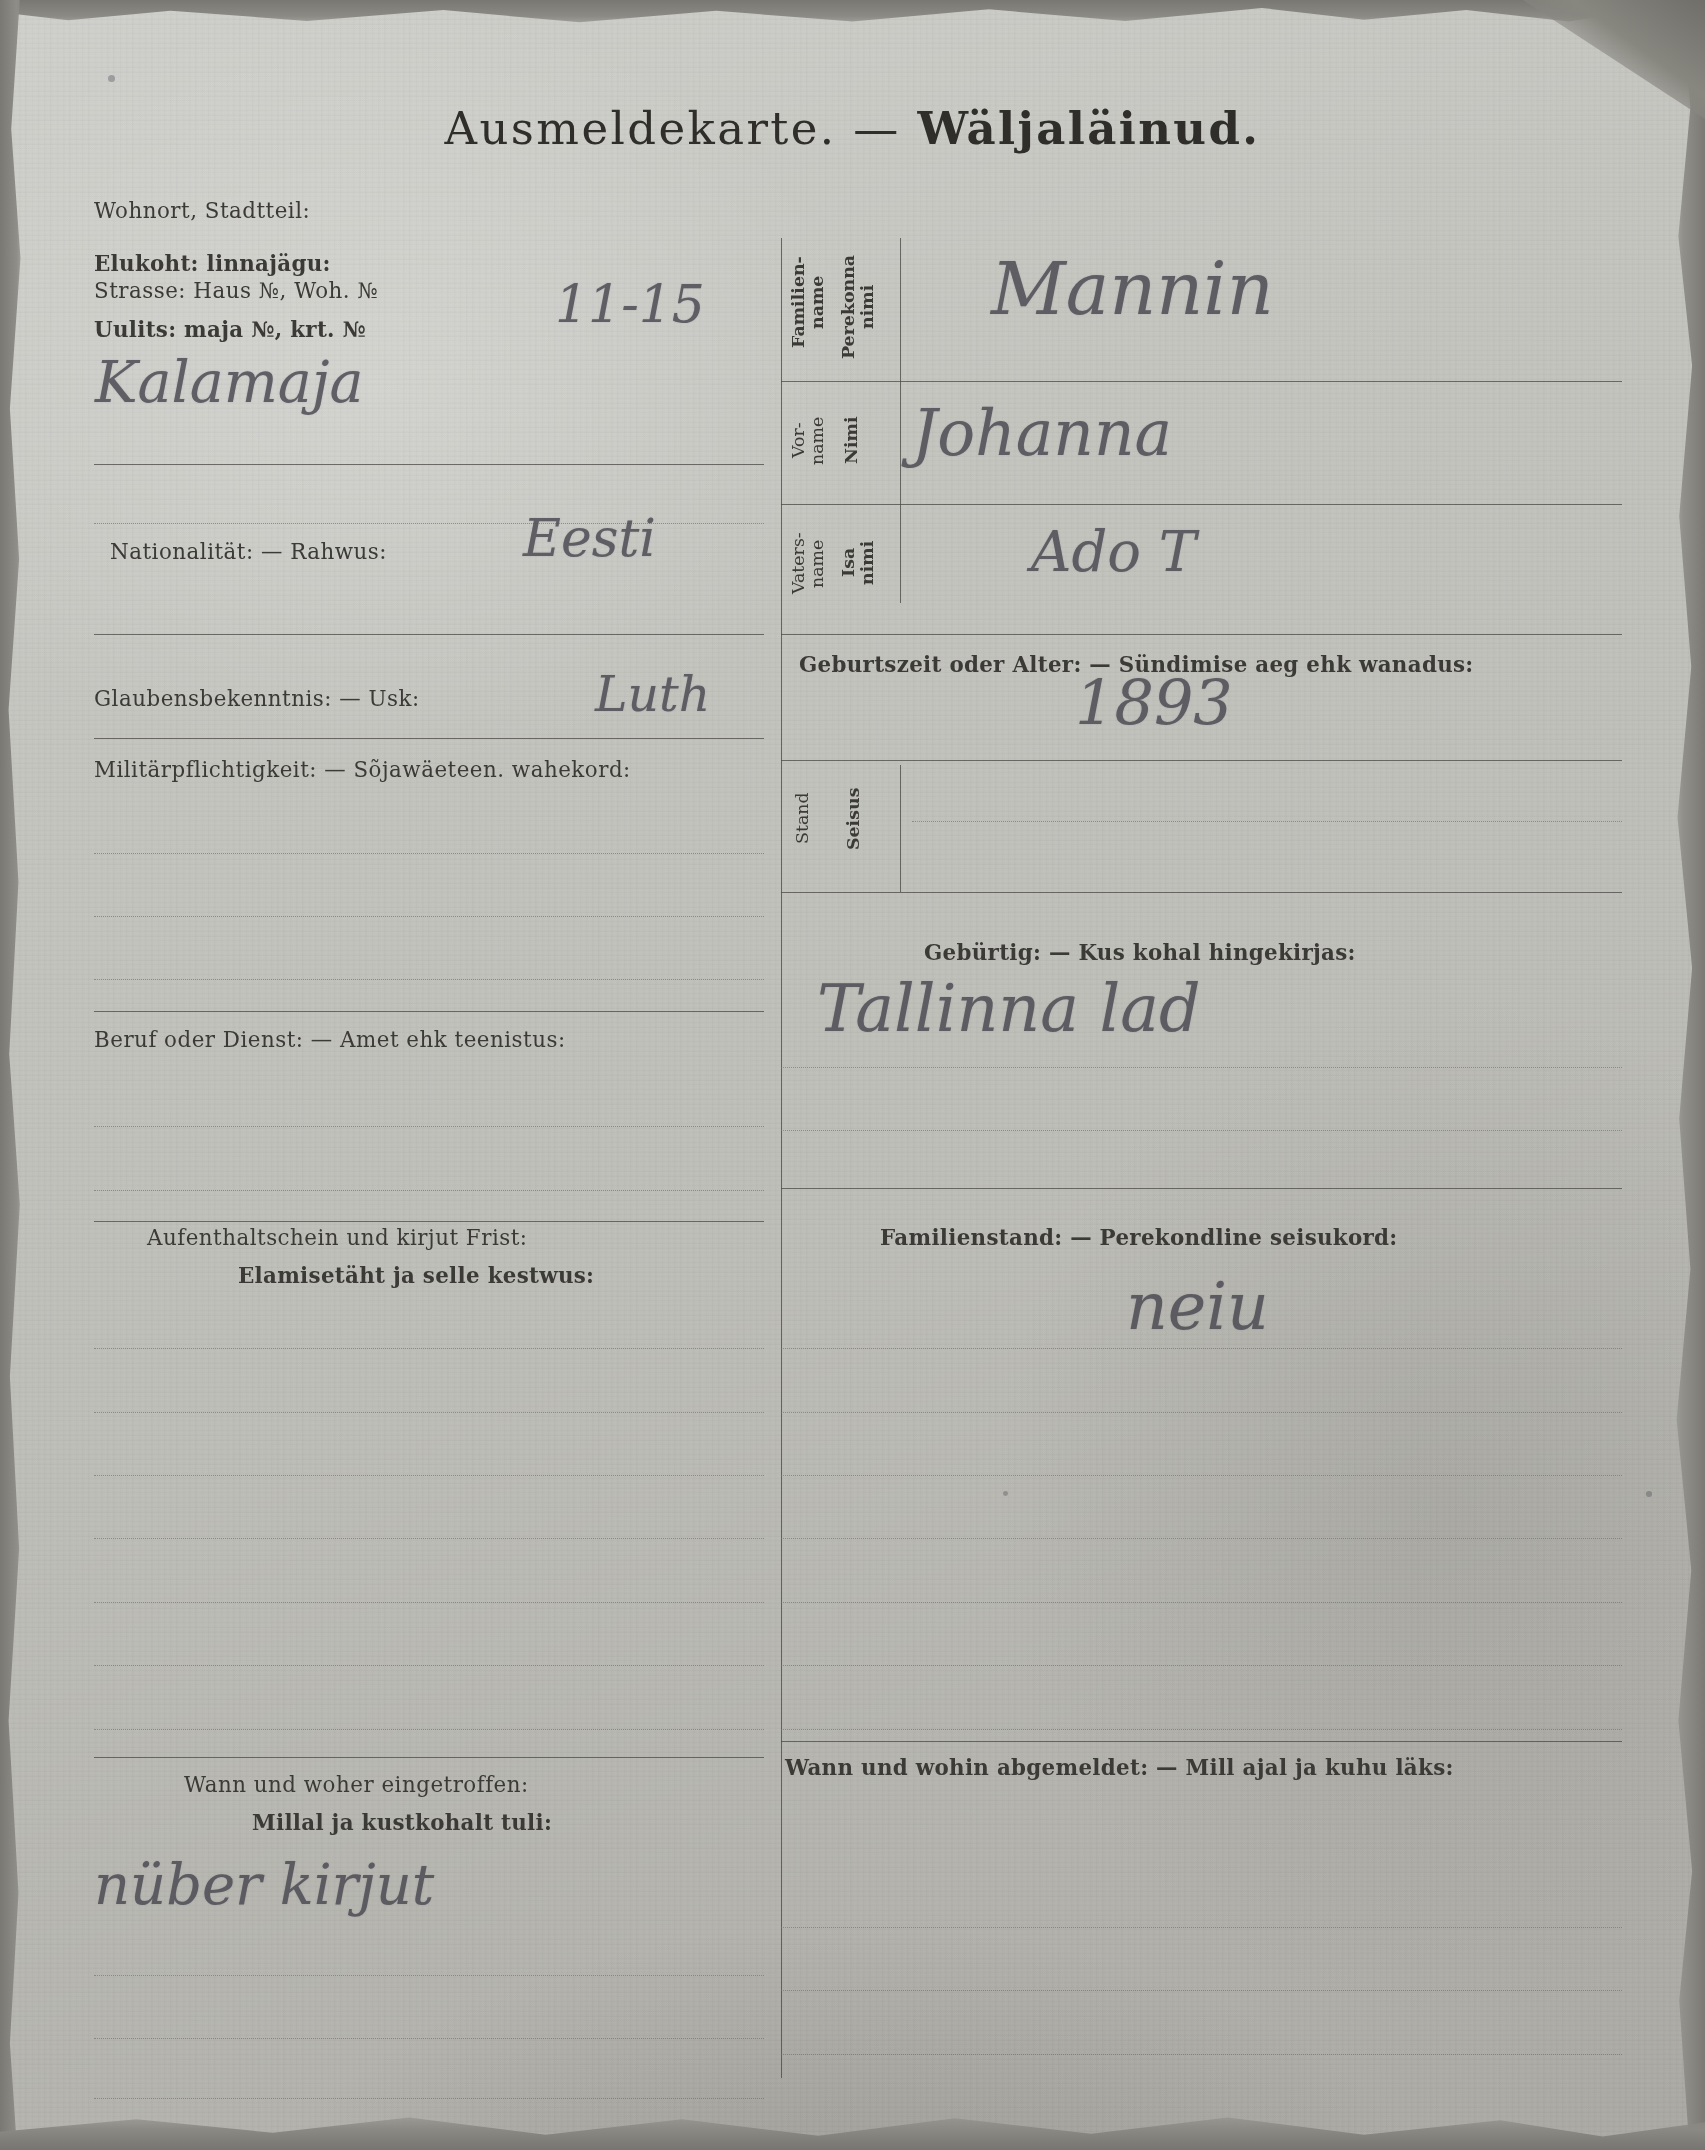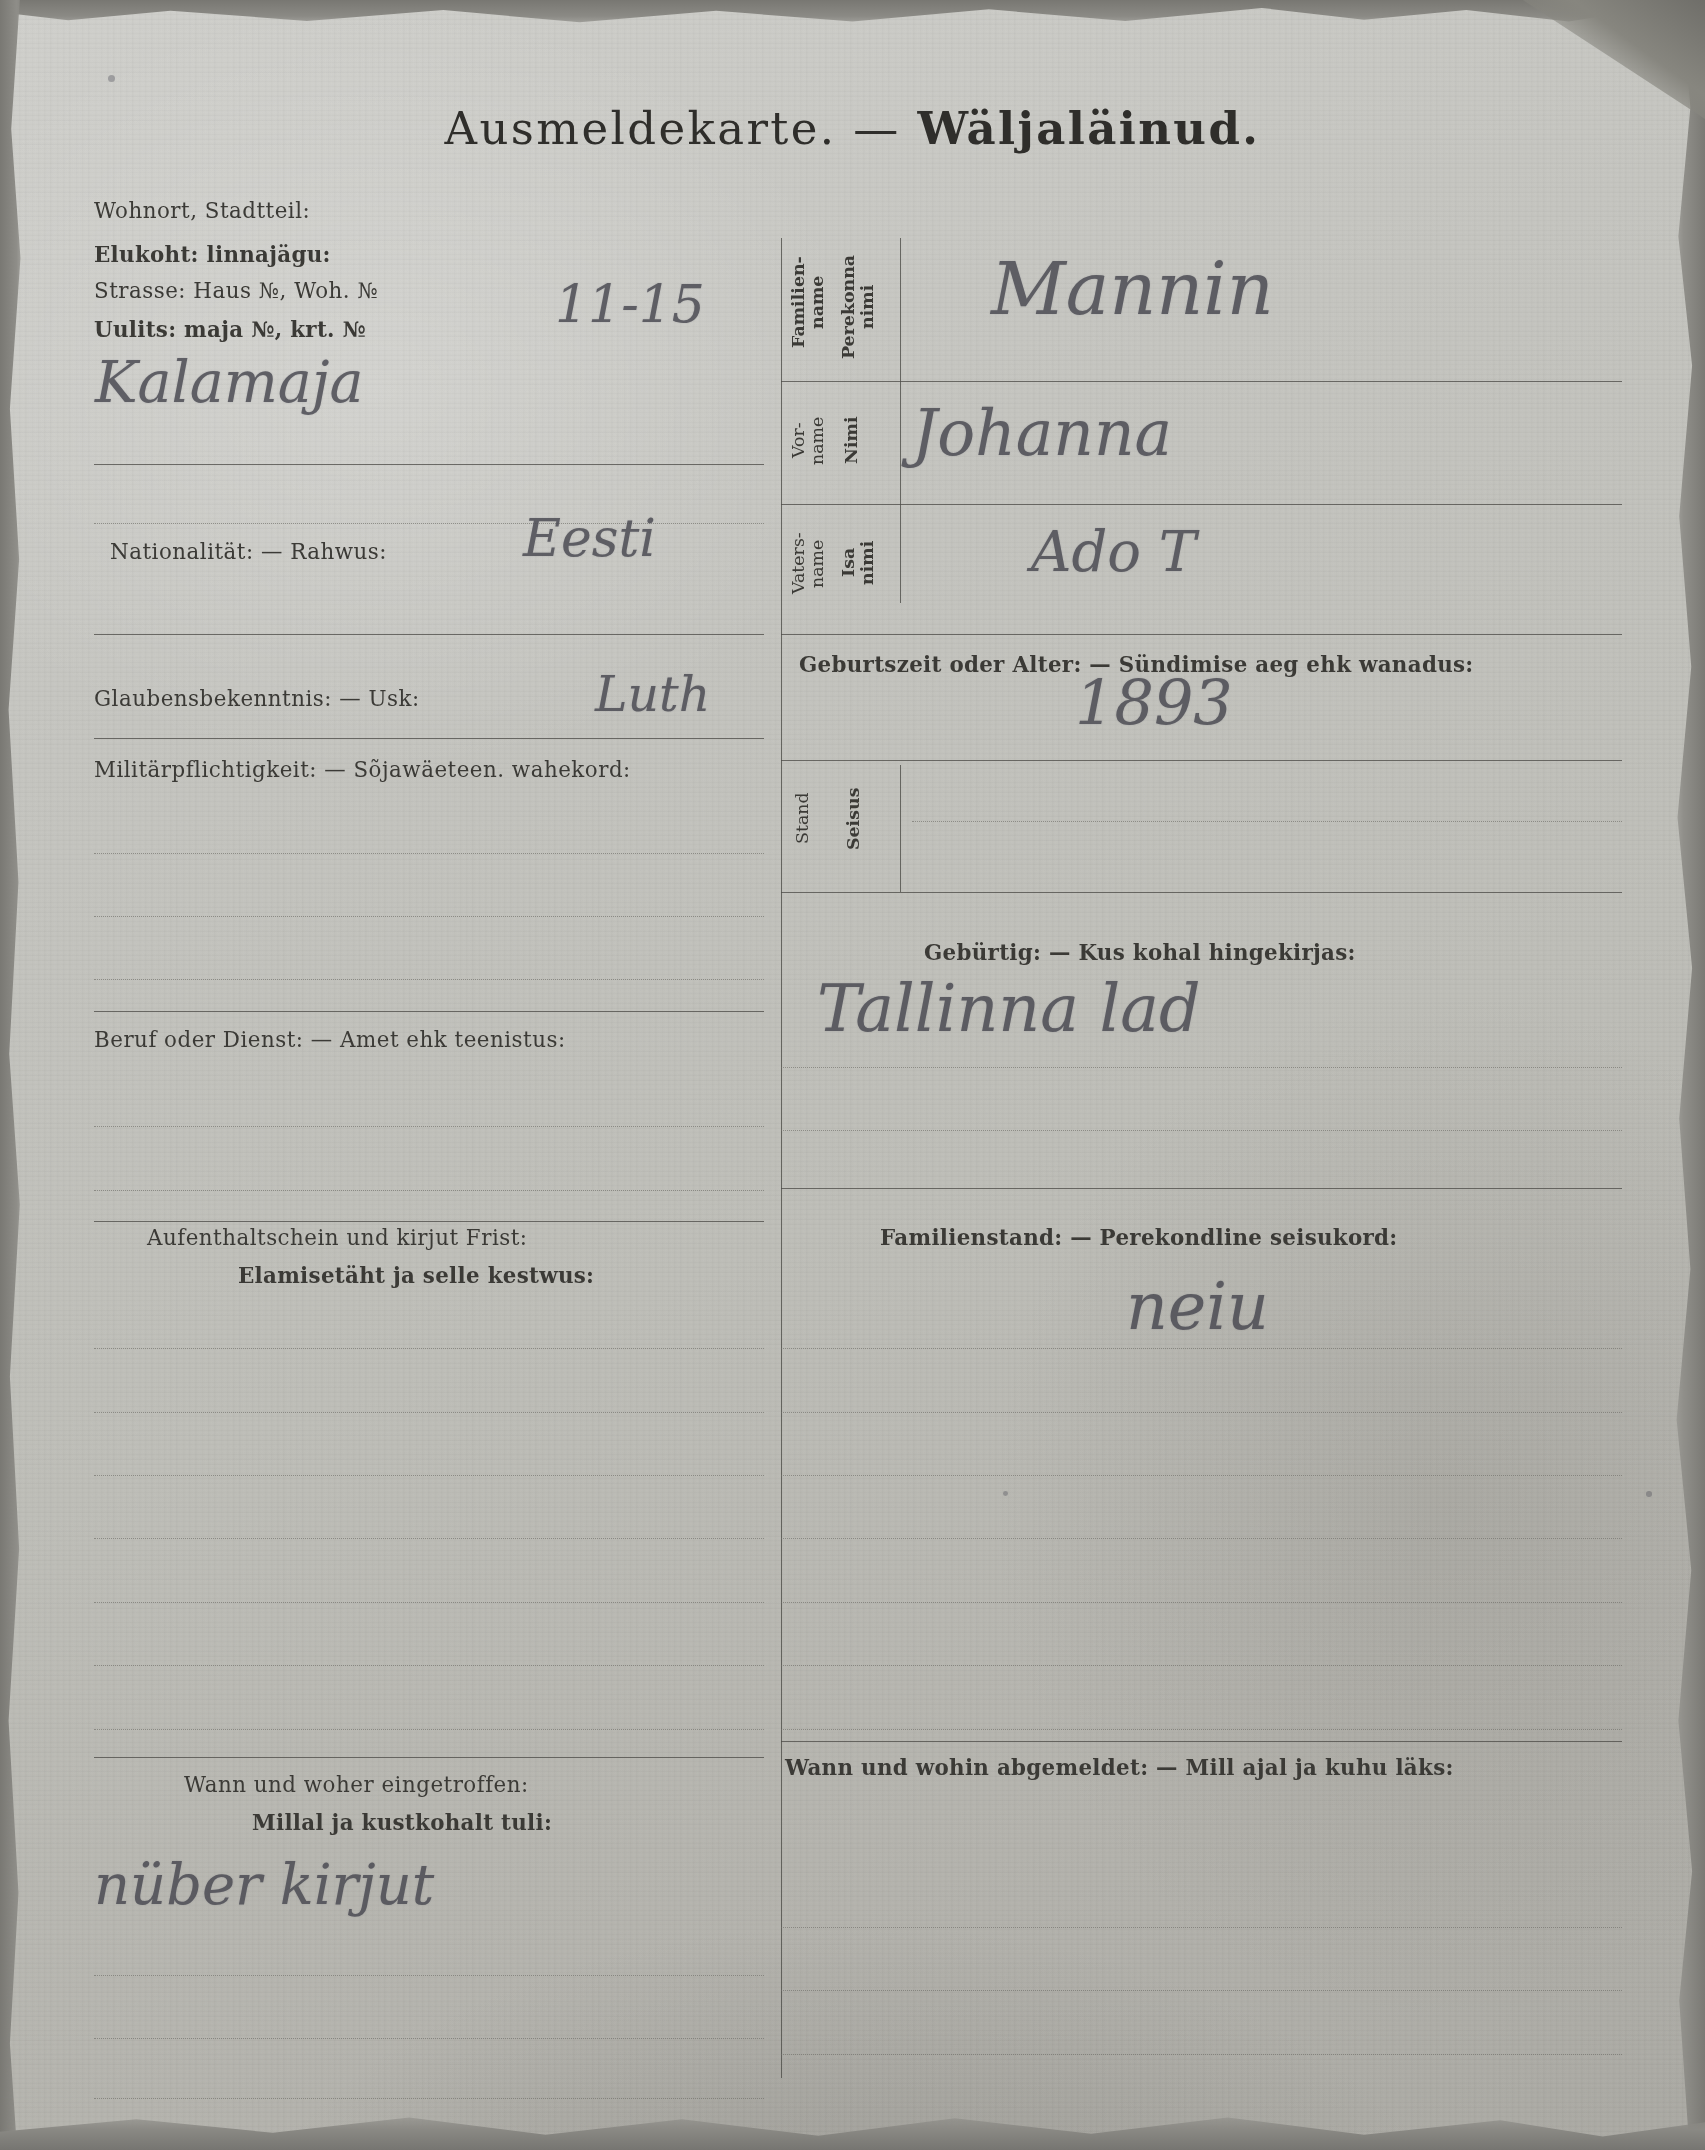--- a/index.html
+++ b/index.html
@@ -161,21 +161,21 @@
       <span>Ausmeldekarte.</span>
       <span>—</span>
       <span class="part2">Wäljaläinud.</span>
     </div>
 
     <div class="vline" style="left:781px; top:238px; height:1840px;"></div>
     <div class="vline" style="left:900px; top:238px; height:365px;"></div>
     <div class="vline" style="left:900px; top:765px; height:127px;"></div>
 
     <div class="lbl" style="left:94px; top:198px;">Wohnort, Stadtteil:</div>
-    <div class="lbl fraktur" style="left:94px; top:242px;">Elukoht: linnajägu:</div>
+    <div class="lbl fraktur" style="left:94px; top:251px;">Elukoht: linnajägu:</div>
     <div class="lbl" style="left:94px; top:278px;">Strasse: Haus №, Woh. №</div>
     <div class="lbl fraktur" style="left:94px; top:317px;">Uulits: maja №, krt. №</div>
 
     <div class="hw" style="left:555px; top:274px; font-size:52px;text-align:center;">11-15</div>
     <div class="hw" style="left:95px; top:349px; font-size:57px;">Kalamaja</div>
 
     <div class="rule" style="left:94px; top:464px; width:670px;"></div>
     <div class="rule light" style="left:94px; top:523px; width:670px;"></div>
 
     <div class="lbl" style="left:110px; top:539px;">Nationalität: — Rahwus:</div>

